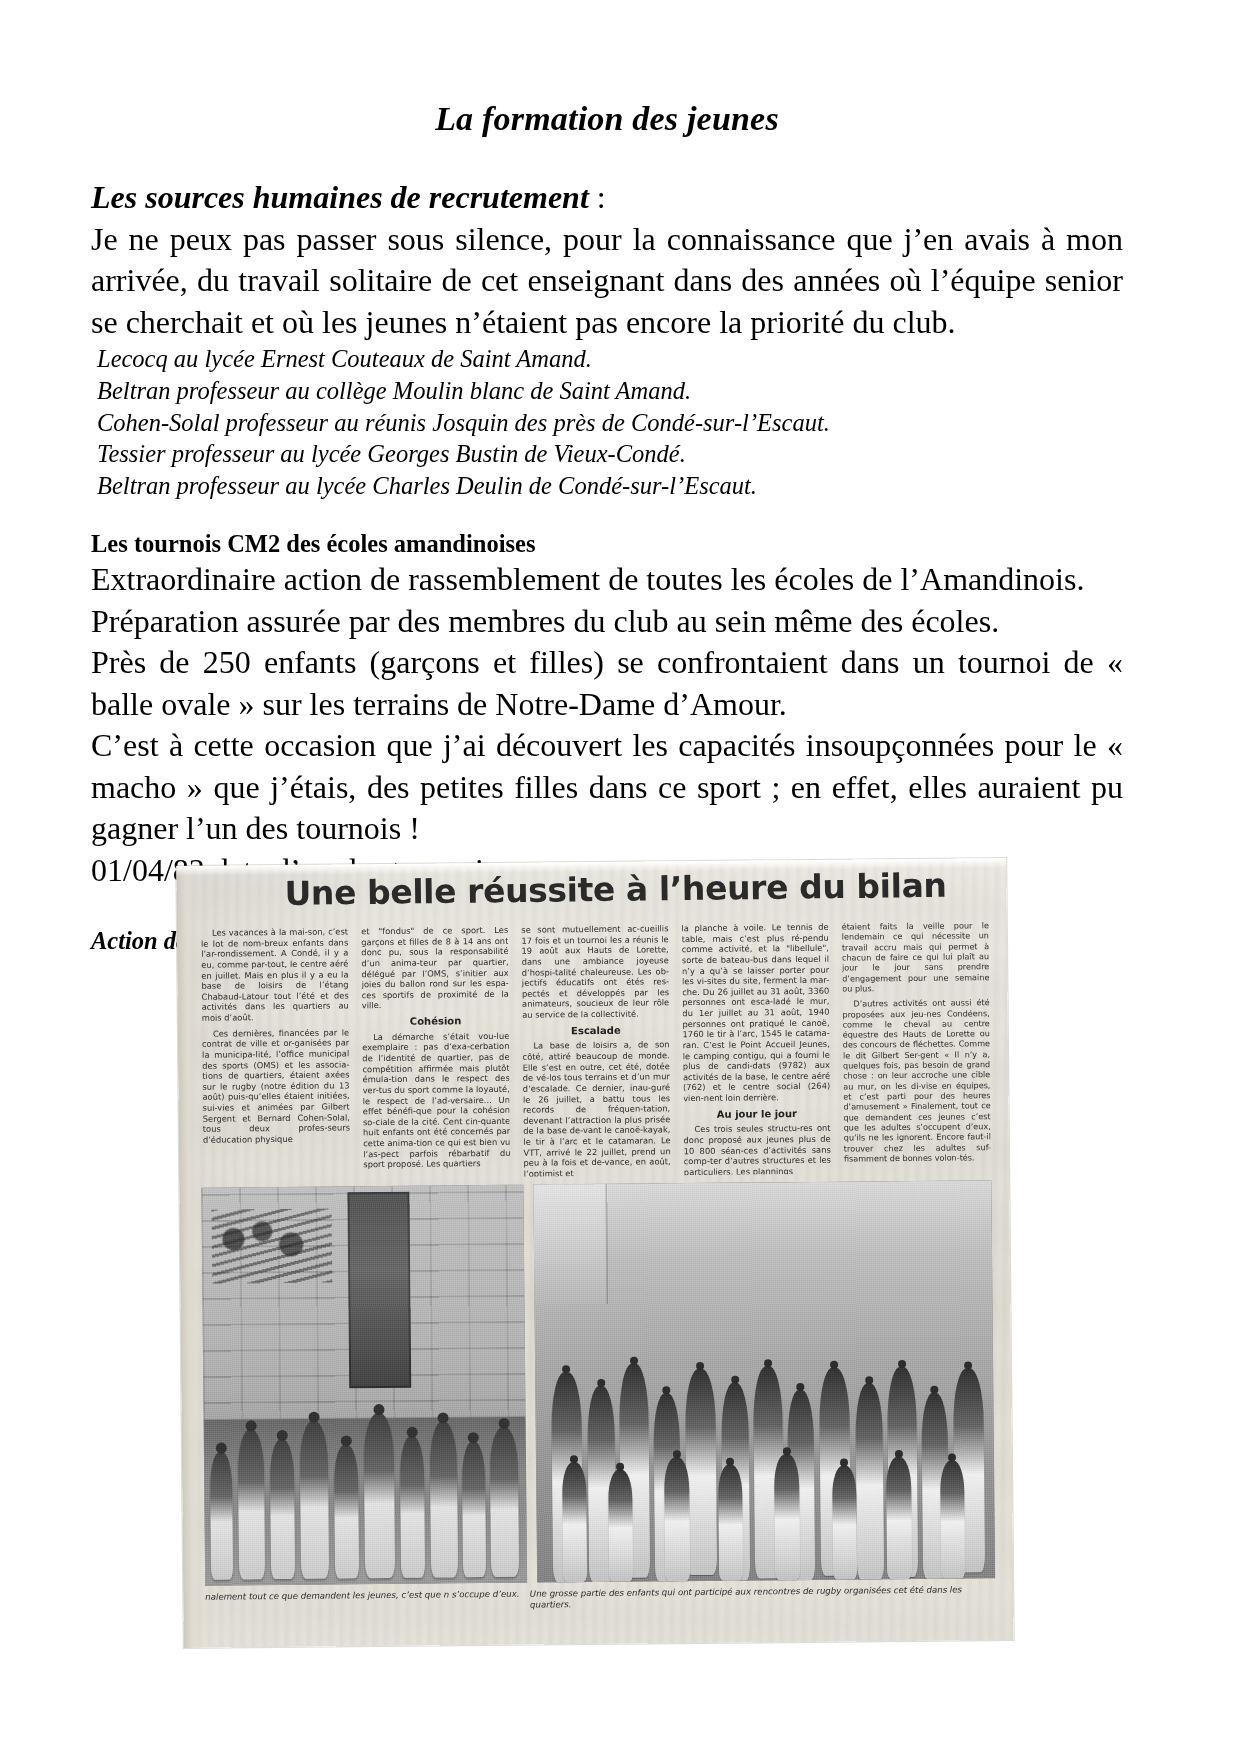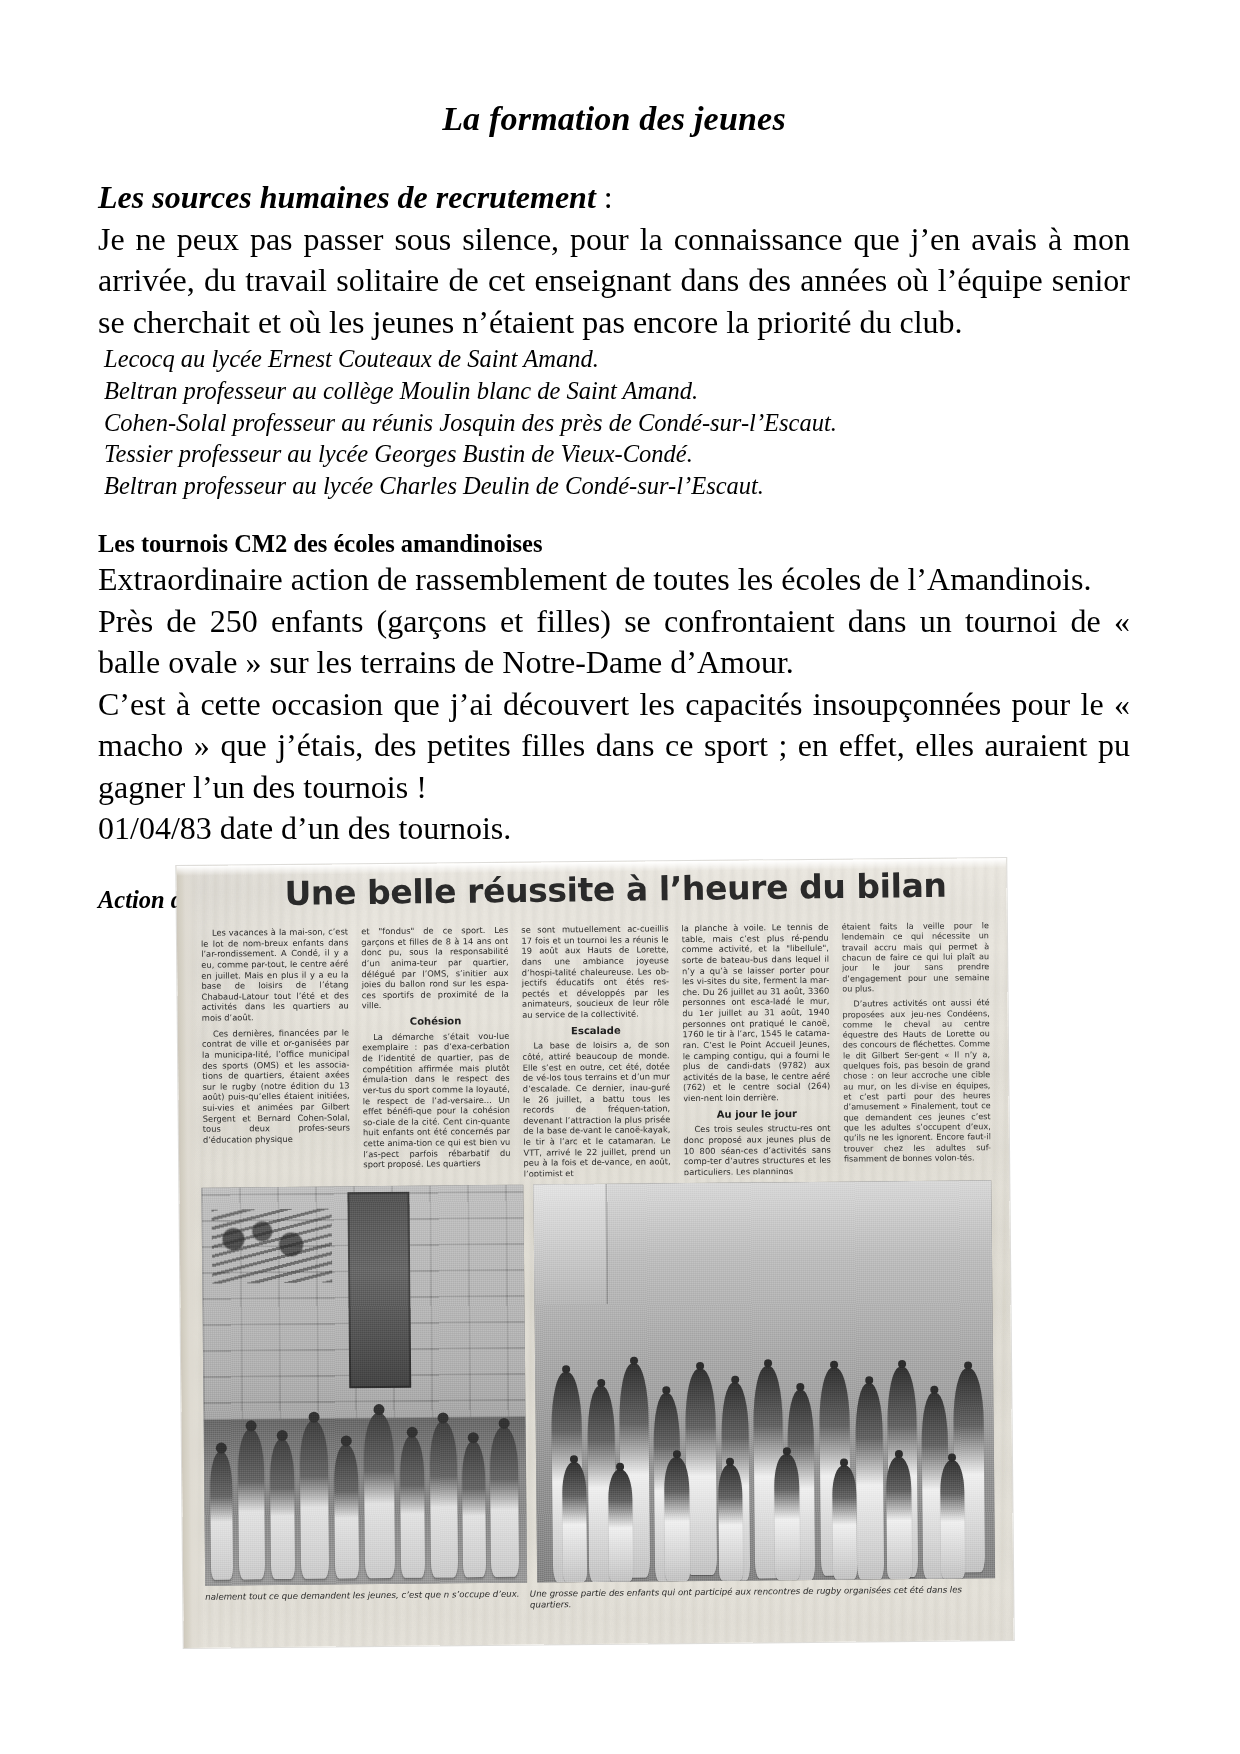--- a/index.html
+++ b/index.html
@@ -17,21 +17,21 @@
   }
   .page {
     position: absolute;
     left: 0; top: 0;
     width: 1240px;
     height: 1754px;
     background: #ffffff;
   }
   .content {
     position: absolute;
-    left: 98px;
+    left: 91px;
     top: 100px;
     width: 1032px;
   }
 
   
   .doc-title {
     text-align: center;
     font-size: 34px;
     font-weight: bold;
     font-style: italic;
@@ -300,20 +300,21 @@
     <p class="italic-line">Lecocq au lycée Ernest Couteaux de Saint Amand.</p>
     <p class="italic-line">Beltran professeur au collège Moulin blanc de Saint Amand.</p>
     <p class="italic-line">Cohen-Solal professeur au réunis Josquin des près de Condé-sur-l’Escaut.</p>
     <p class="italic-line">Tessier professeur au lycée Georges Bustin de Vieux-Condé.</p>
     <p class="italic-line">Beltran professeur au lycée Charles Deulin de Condé-sur-l’Escaut.</p>
 
     <div class="spacer-md"></div>
 
     <p class="sec-head-bold">Les tournois CM2 des écoles amandinoises</p>
     <p class="para nojust">Extraordinaire action de rassemblement de toutes les écoles de l’Amandinois.</p>
+    <p class="para nojust">Préparation assurée par des membres du club au sein même des écoles.</p>
     <p class="para">Près de 250 enfants (garçons et filles) se confrontaient dans un tournoi de « balle ovale » sur les terrains de Notre-Dame d’Amour.</p>
     <p class="para">C’est à cette occasion que j’ai découvert les capacités insoupçonnées pour le « macho » que j’étais, des petites filles dans ce sport ; en effet, elles auraient pu gagner l’un des tournois !</p>
     <p class="para nojust">01/04/83 date d’un des tournois.</p>
 
     <div class="spacer-lg"></div>
 
     <p class="sec-head-bi">Action dans les quartiers</p>
   </div>
 
   <div class="clip-wrap">

